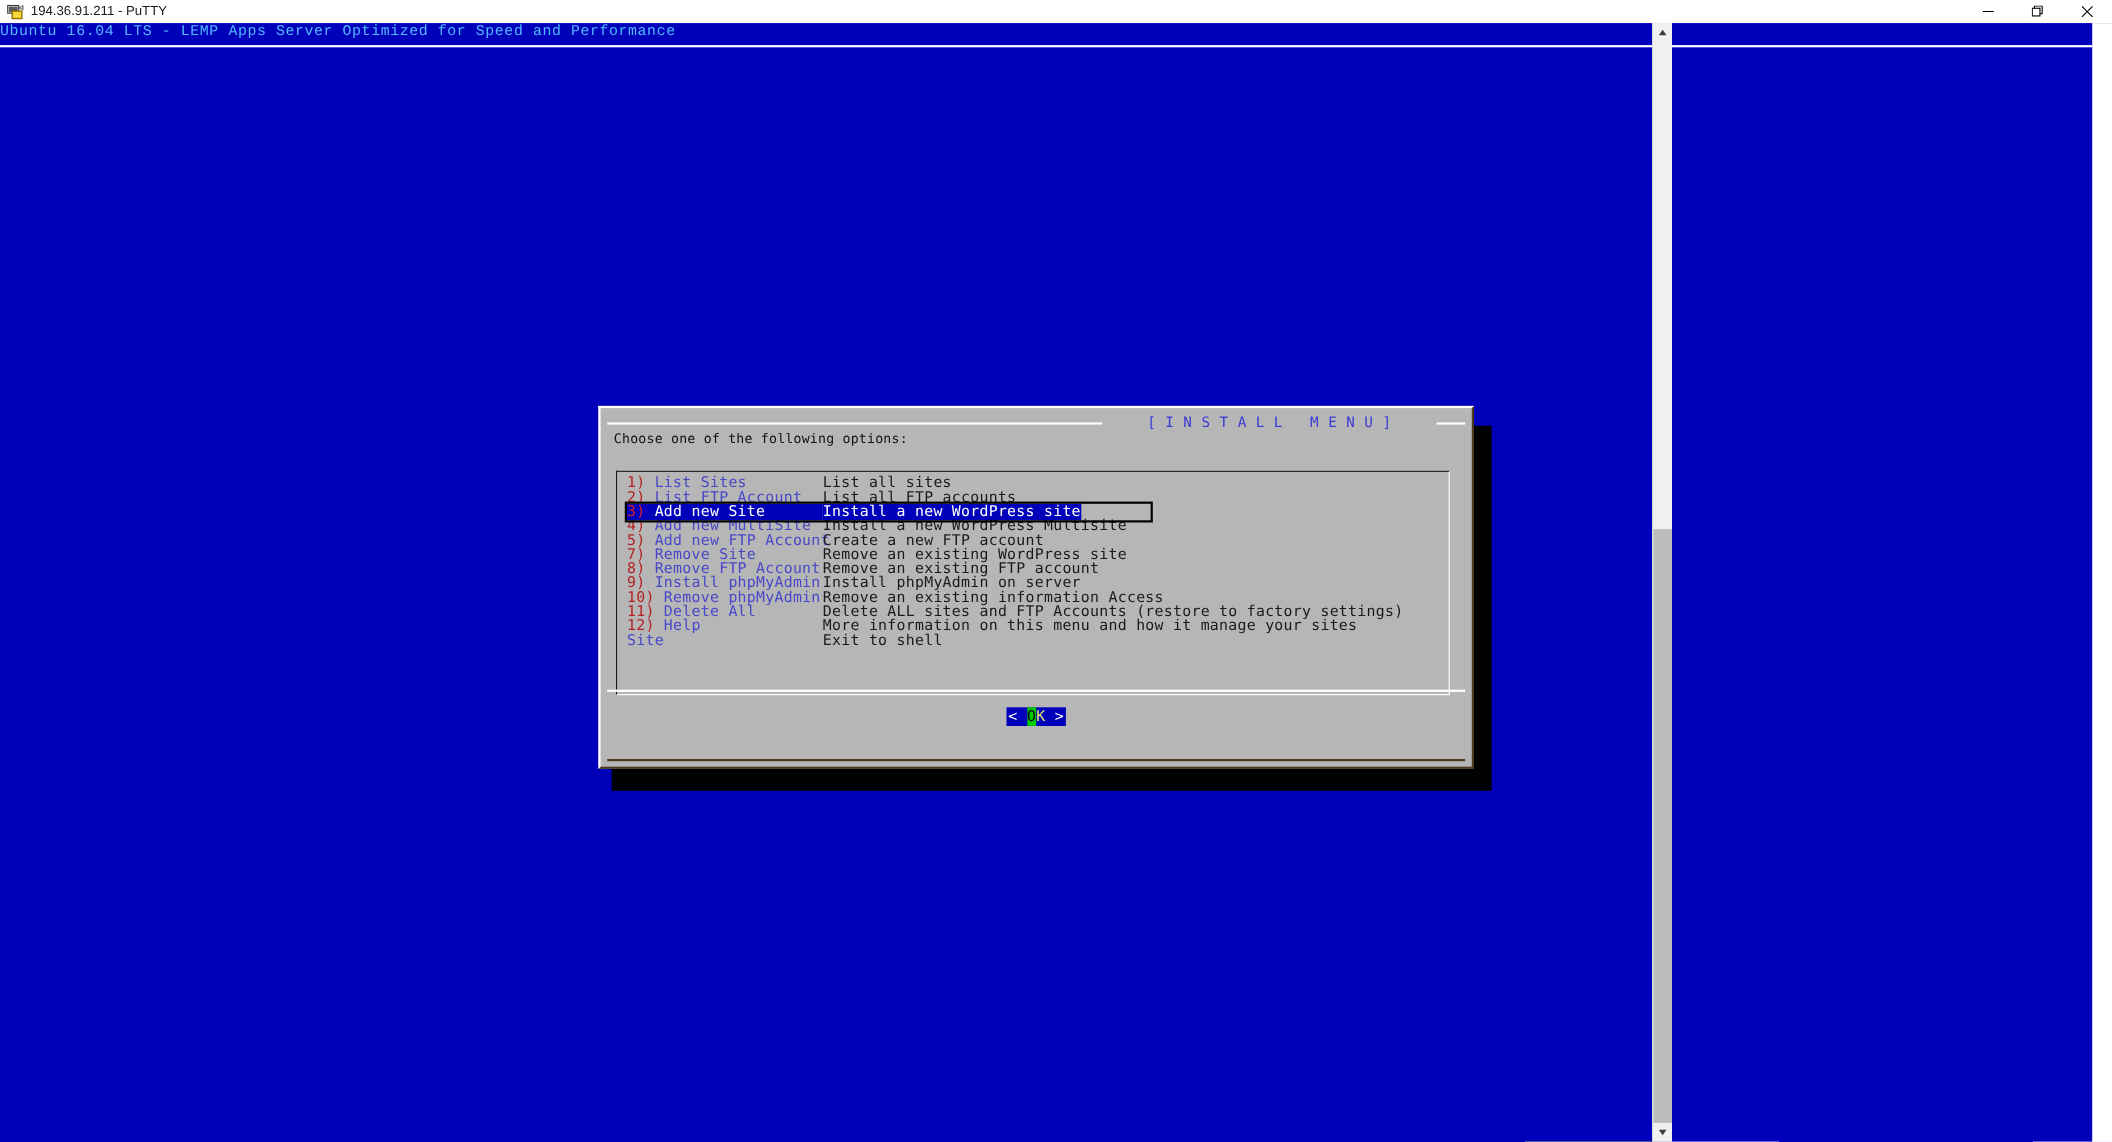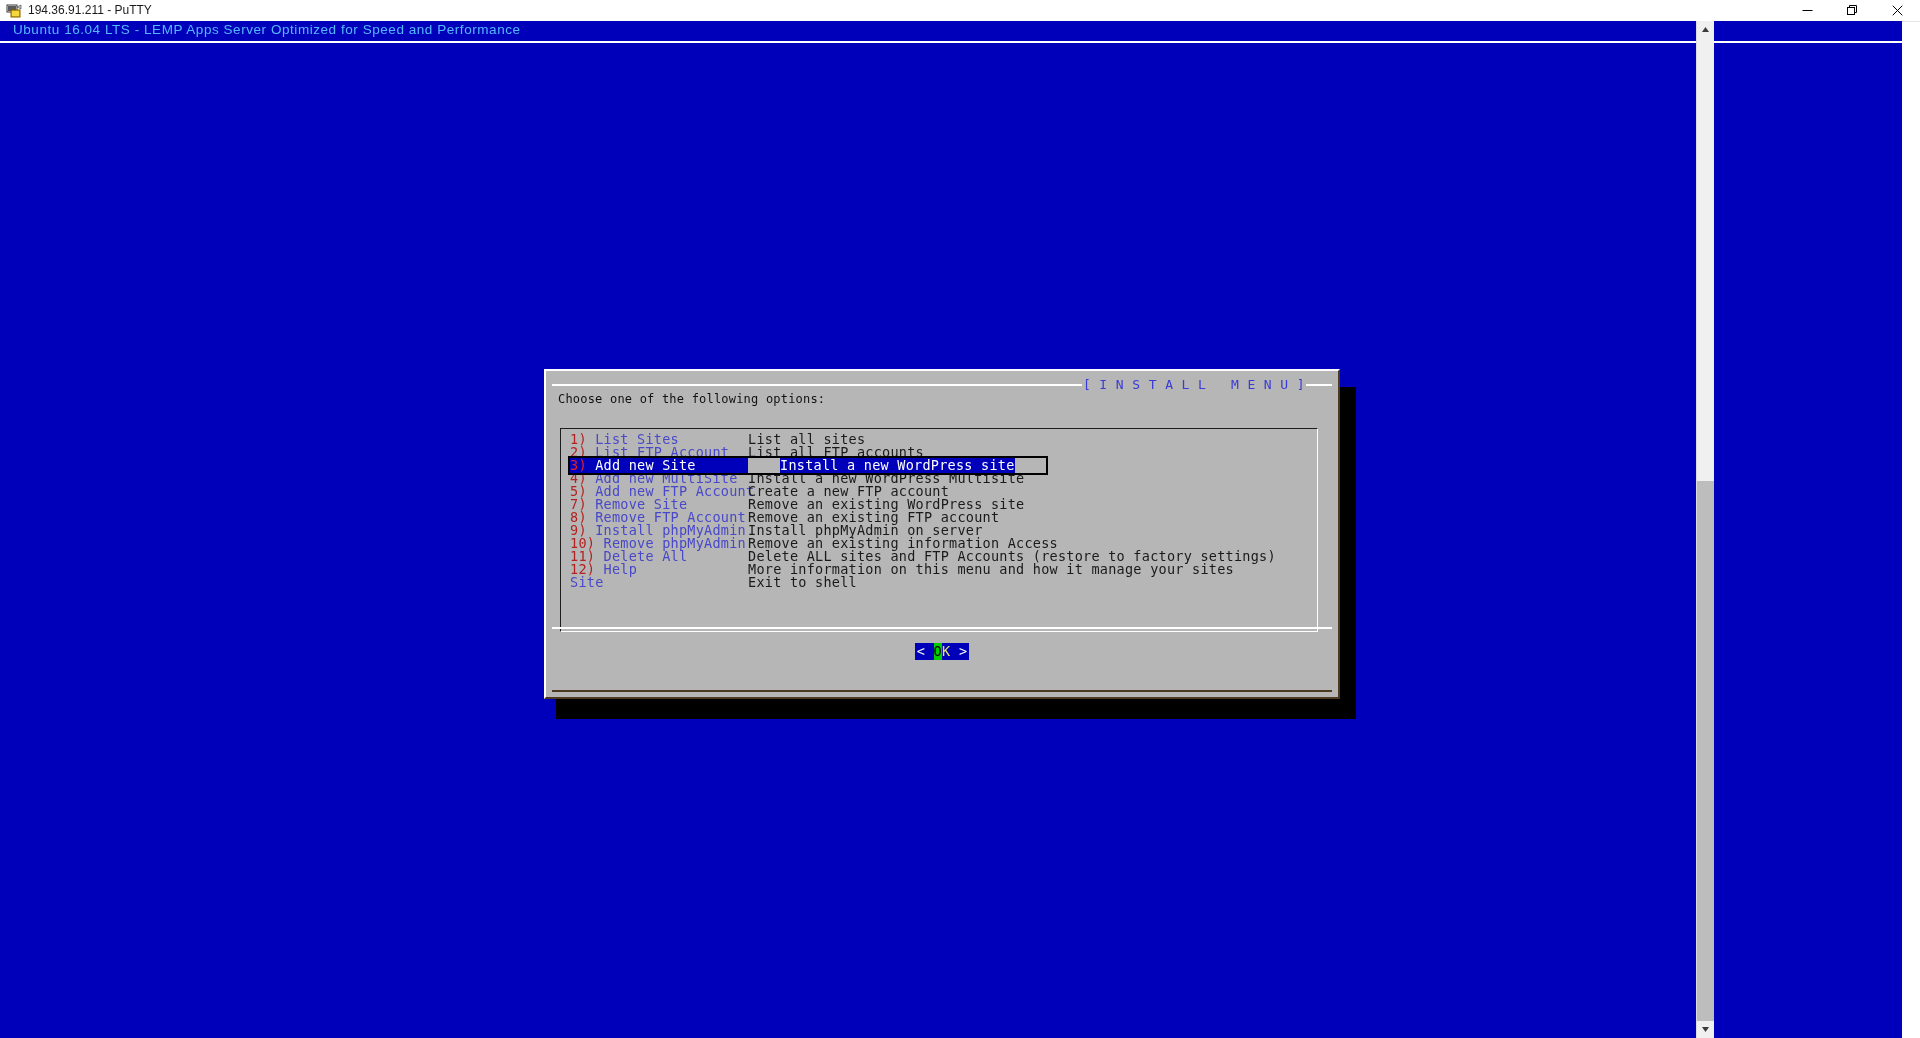--- a/index.html
+++ b/index.html
@@ -8,21 +8,21 @@
     background: #ffffff;
     width: 1920px;
     height: 1038px;
     overflow: hidden;
     font-family: "Liberation Sans", sans-serif;
   }
 
   
   #app-window {
     position: relative;
-    width: 1714px;
+    width: 1520px;
     height: 1038px;
     background: #84cc16;
   }
 
   #titlebar {
     position: absolute;
     left: 0; top: 0;
     width: 1920px;
     height: 21px;
     background: #ffffff;
@@ -80,25 +80,25 @@
   }
 
   #banner-line {
     position: absolute;
     left: 0;
     top: 0px;
     width: 1902px;
     height: 17px;
     line-height: 17px;
     white-space: pre;
-    font-family: Liberation Sans, sans-serif;
+    font-family: Liberation Mono, monospace;
     font-size: 13.5px;
     letter-spacing: 0.55px;
     color: #54b8ff;
-    padding-left: 13px;
+    padding-left: 0;
     box-sizing: border-box;
   }
   #banner-rule {
     position: absolute;
     left: 0;
     top: 20px;
     width: 1902px;
     height: 2px;
     background: #ffffff;
   }
@@ -166,20 +166,21 @@
 
   
   #dialog-titlerow {
     position: absolute;
     left: 6px;
     top: 6px;
     right: 6px;
     height: 15px;
     display: flex;
     align-items: center;
+    gap: 40px;
   }
   .title-rule {
     flex: 1 1 auto;
     height: 2px;
     background: #ffffff;
   }
   .title-rule.right {
     flex: 0 0 26px;
   }
   #dialog-title {
@@ -242,21 +243,20 @@
   .m-desc { color: #1a1a1a; white-space: pre; }
 
   
   .menu-row.selected {
     height: 15px;
     line-height: 15px;
     margin-left: 9px;
     margin-top: -1px;
     margin-bottom: -1px;
     z-index: 5;
-    gap: 32px;
   }
   .menu-row.selected .sel-outline {
     position: absolute;
     left: -2px;
     top: -2px;
     width: 480px;
     height: 19px;
     border: 2px solid #000000;
     box-sizing: border-box;
     pointer-events: none;

